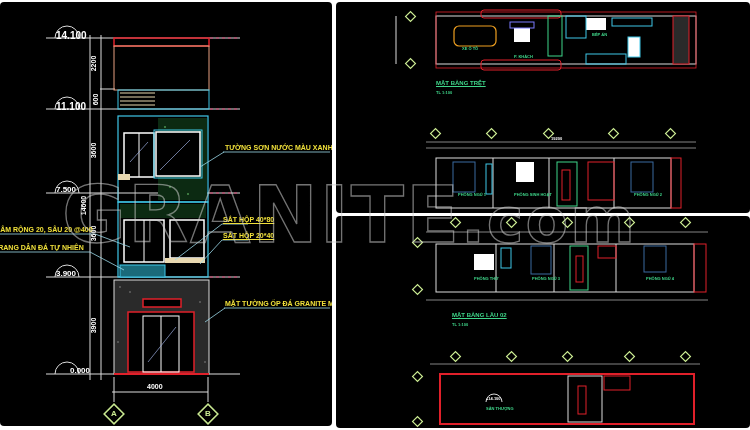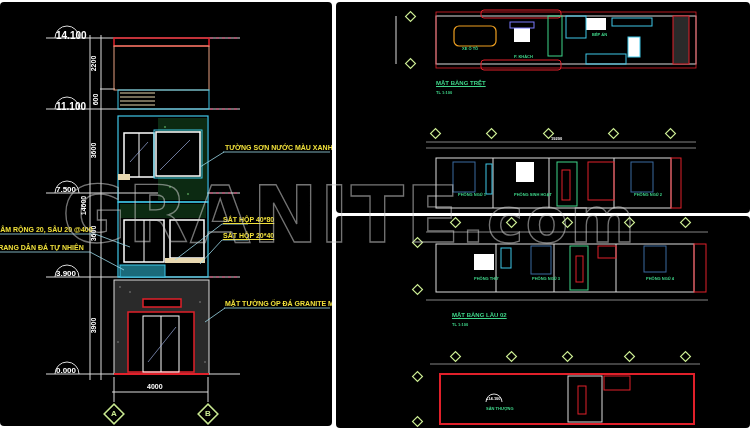--- a/index.html
+++ b/index.html
@@ -121,21 +121,21 @@
       <rect x="107" y="405" width="14" height="14" transform="rotate(45 114 412)"></rect>
       <rect x="201" y="405" width="14" height="14" transform="rotate(45 208 412)"></rect>
     </g>
   </svg>
 
   <div>
     <span class="cad-text" style="position:absolute;left:56px;top:28px;font-size:10px;color:#fff;">14.100</span>
     <span class="cad-text" style="position:absolute;left:56px;top:99px;font-size:10px;color:#fff;text-align:center;">11.100</span>
     <span class="cad-text" style="position:absolute;left:56px;top:183px;font-size:8px;color:#fff;text-align:center;">7.500</span>
     <span class="cad-text" style="position:absolute;left:56px;top:267px;font-size:8px;color:#fff;text-align:center;">3.900</span>
-    <span class="cad-text" style="position:absolute;left:56px;top:364px;font-size:8px;color:#fff;">0.000</span>
+    <span class="cad-text" style="position:absolute;left:56px;top:364px;font-size:8px;color:#fff;padding-left:14px;">0.000</span>
   </div>
 
   <span class="cad-text" style="position:absolute;left:86px;top:58px;font-size:7px;color:#fff;transform:rotate(-90deg);">2200</span>
   <span class="cad-text" style="position:absolute;left:90px;top:94px;font-size:7px;color:#fff;transform:rotate(-90deg);">600</span>
   <span class="cad-text" style="position:absolute;left:86px;top:145px;font-size:7px;color:#fff;transform:rotate(-90deg);">3600</span>
   <span class="cad-text" style="position:absolute;left:74px;top:200px;font-size:7px;color:#fff;transform:rotate(-90deg);">14600</span>
   <span class="cad-text" style="position:absolute;left:86px;top:228px;font-size:7px;color:#fff;transform:rotate(-90deg);">3600</span>
   <span class="cad-text" style="position:absolute;left:86px;top:320px;font-size:7px;color:#fff;transform:rotate(-90deg);">3900</span>
   <span class="cad-text" style="position:absolute;left:147px;top:381px;font-size:7px;color:#fff;">4000</span>
   <span class="cad-text" style="position:absolute;left:111px;top:407px;font-size:8px;color:#c8e890;">A</span>

